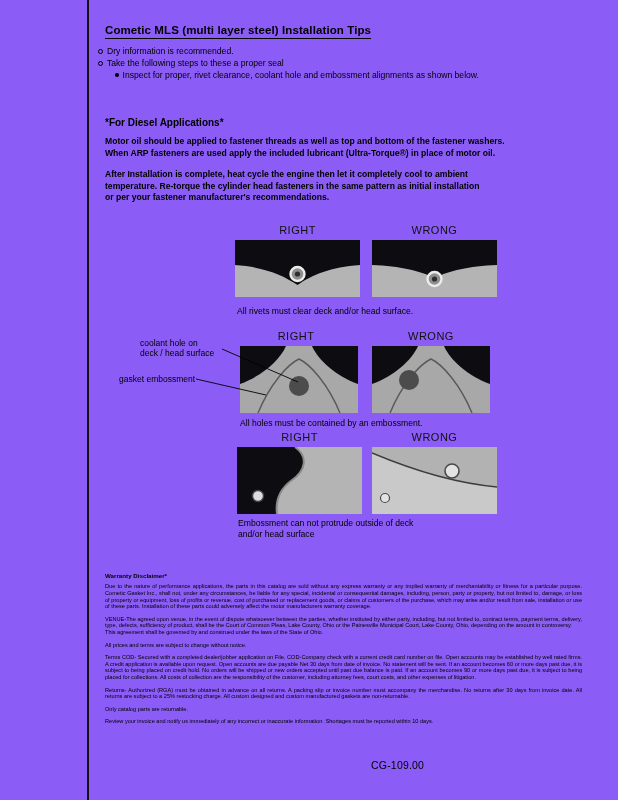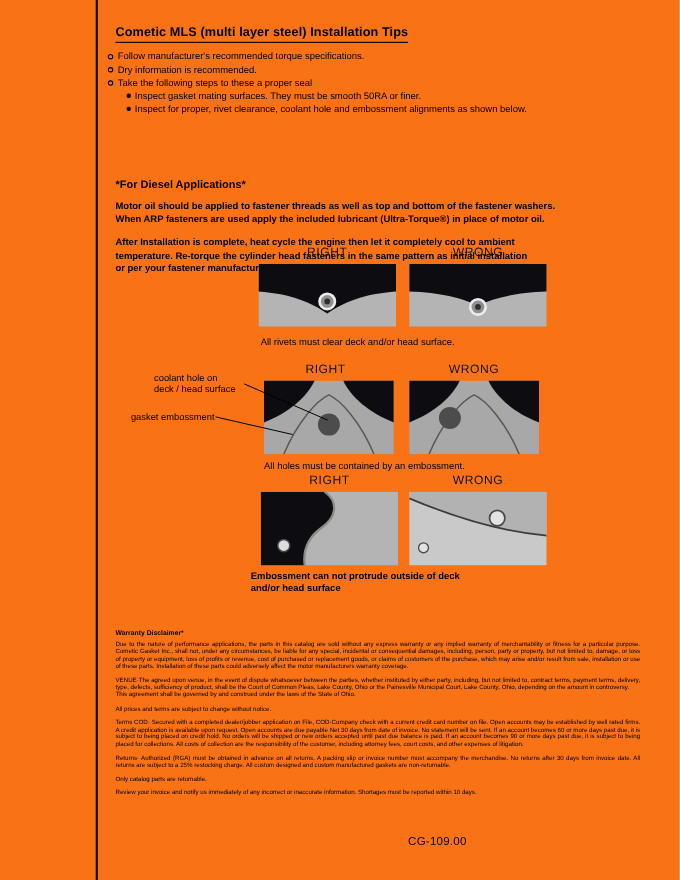--- a/index.html
+++ b/index.html
@@ -1,36 +1,36 @@
 <!DOCTYPE html>
 <html><head>
 <meta charset="utf-8">
 <style>
   html,body{margin:0;padding:0;background:#e8e8e8;}
   .page{
-    position:relative;width:618px;height:800px;background:#f97316;
+    position:relative;width:618px;height:800px;background:#8b5cf6;
     font-family:"Liberation Sans","DejaVu Sans",sans-serif;color:#000;
     overflow:hidden;margin:0 auto;
   }
   .edge-bar{position:absolute;left:87px;top:0;width:2px;height:800px;background:#111;}
 
   
   .title-wrap{position:absolute;left:105px;top:20px;}
   .title{font-size:11.5px;font-weight:bold;border-bottom:1.2px solid #000;padding-bottom:2px;letter-spacing:.1px;}
 
   
   .tips{position:absolute;left:98px;top:45px;width:470px;}
   .tip{display:flex;align-items:center;font-size:8.6px;line-height:12px;height:12px;}
   .tip .m{flex:0 0 auto;margin-right:4px;}
   .m-open{width:3px;height:3px;border:1px solid #000;border-radius:50%;}
   .m-full{width:3.6px;height:3.6px;background:#000;border-radius:50%;}
   .tip.sub{margin-left:17px;}
 
   
-  .diesel{position:absolute;left:105px;top:117px;width:440px;margin-top:46px;}
+  .diesel{position:absolute;left:105px;top:117px;width:440px;}
   .diesel .h{font-size:10px;font-weight:bold;margin:0 0 8px 0;}
   .diesel p{font-size:8.6px;line-height:11.5px;margin:0 0 10px 0;white-space:pre-line;font-weight:bold;}
   .diesel p.note{margin-bottom:0;}
 
   
   .diagrams{position:absolute;left:105px;top:222px;width:480px;height:330px;}
   .dg-label{position:absolute;width:125px;text-align:center;font-size:11px;letter-spacing:.5px;color:#111;}
   .dg-img{position:absolute;line-height:0;}
   .dg-caption{position:absolute;font-size:8.6px;line-height:10.5px;white-space:pre-line;}
   .dg-note{position:absolute;font-size:8.5px;line-height:10px;white-space:pre-line;}
@@ -49,33 +49,25 @@
 <div class="page">
   <div class="edge-bar"></div>
 
   <div class="title-wrap">
     <span class="title">Cometic MLS (multi layer steel) Installation Tips</span>
   </div>
 
   <div class="tips">
     <div class="tip">
       <span class="m m-open"></span>
-      <span>Follow manufacturer's recommended torque specifications.</span>
-    </div>
-    <div class="tip">
-      <span class="m m-open"></span>
       <span>Dry information is recommended.</span>
     </div>
     <div class="tip">
       <span class="m m-open"></span>
       <span>Take the following steps to these a proper seal</span>
-    </div>
-    <div class="tip sub">
-      <span class="m m-full"></span>
-      <span>Inspect gasket mating surfaces.  They must be smooth 50RA or finer.</span>
     </div>
     <div class="tip sub">
       <span class="m m-full"></span>
       <span>Inspect for proper, rivet clearance, coolant hole and embossment alignments as shown below.</span>
     </div>
   </div>
 
   <div class="diesel">
     <div class="h">*For Diesel Applications*</div>
     <p>Motor oil should be applied to fastener threads as well as top and bottom of the fastener washers.
@@ -148,21 +140,21 @@
     </div>
     <div class="dg-img" style="left:267px;top:225px;">
       <svg width="125" height="67" viewBox="0 0 125 67">
         <rect width="125" height="67" fill="#c9c9c9"></rect>
         <path d="M0,0 H125 V40 C80,36 38,22 0,6 Z" fill="#b2b2b2"></path>
         <path d="M0,6 C38,22 80,36 125,40" fill="none" stroke="#3c3c3c" stroke-width="1.6"></path>
         <circle cx="80" cy="24" r="7" fill="#e3e3e3" stroke="#4a4a4a" stroke-width="1.6"></circle>
         <circle cx="13" cy="51" r="4.5" fill="#e3e3e3" stroke="#4a4a4a" stroke-width="1.2"></circle>
       </svg>
     </div>
-    <div class="dg-caption" style="left:123px;top:296px;font-weight:bold;">Embossment can not protrude outside of deck
+    <div class="dg-caption" style="left:133px;top:296px;">Embossment can not protrude outside of deck
 and/or head surface</div>
 
     <svg class="leader-lines" width="480" height="330" viewBox="0 0 480 330">
       <line x1="117" y1="127" x2="193" y2="160" stroke="#000" stroke-width="0.9"></line>
       <line x1="91" y1="157" x2="161" y2="173" stroke="#000" stroke-width="0.9"></line>
     </svg>
   </div>
 
   <div class="warranty">
     <div class="h">Warranty Disclaimer*</div>

